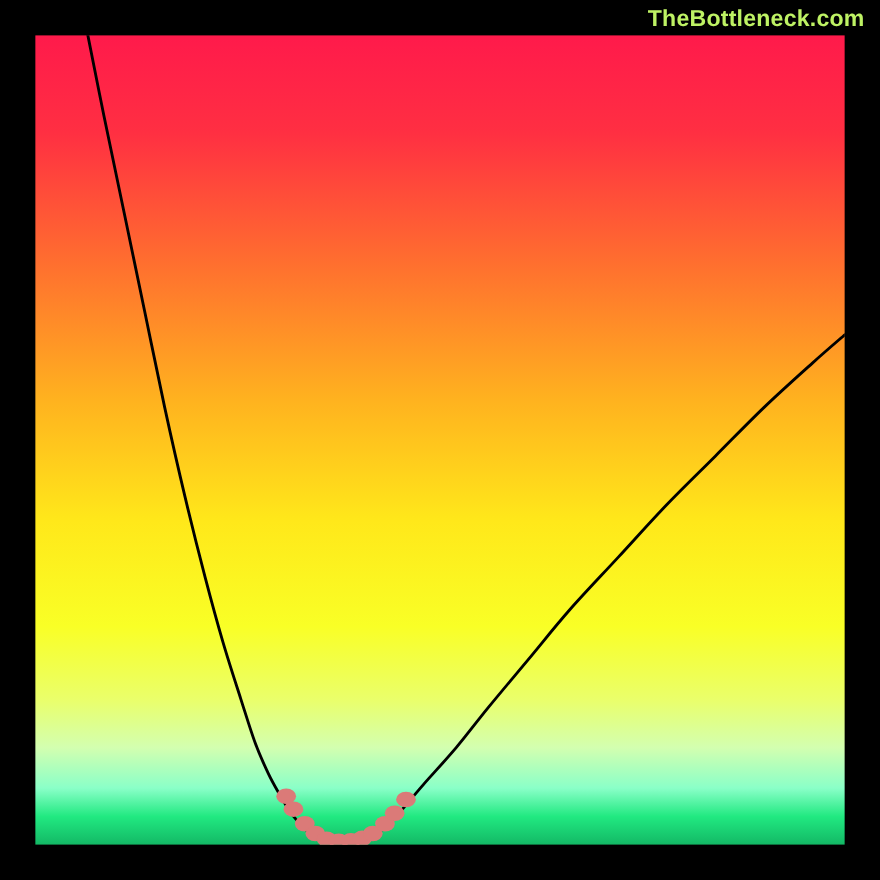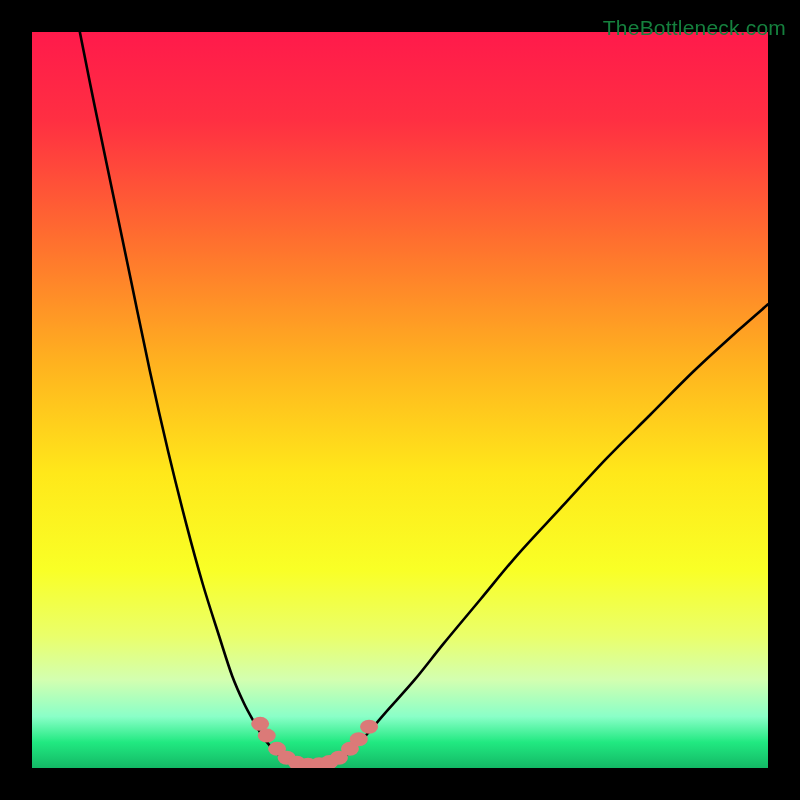--- a/index.html
+++ b/index.html
@@ -21,25 +21,25 @@
   }
   .plot {
     position: absolute;
     left: 0;
     top: 0;
     width: 736px;
     height: 736px;
   }
   .watermark {
     position: absolute;
-    top: 16px;
+    top: 6px;
     right: 14px;
-    color: #15803d;
+    color: #bef264;
     font-size: 21px;
-    font-weight: 400;
+    font-weight: 700;
     letter-spacing: 0.2px;
   }
 </style>
 </head>
 <body>
 
 <div class="frame">
   <svg class="plot" viewBox="0 0 736 736" preserveAspectRatio="none">
     <defs>
       <linearGradient id="bg-grad" x1="0" y1="0" x2="0" y2="1">

